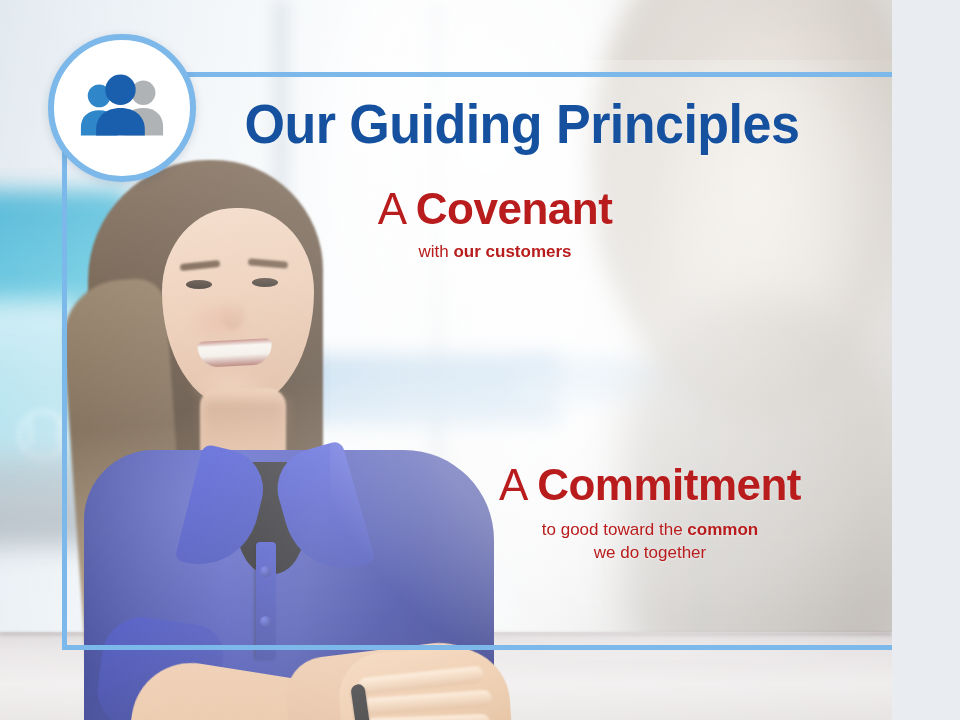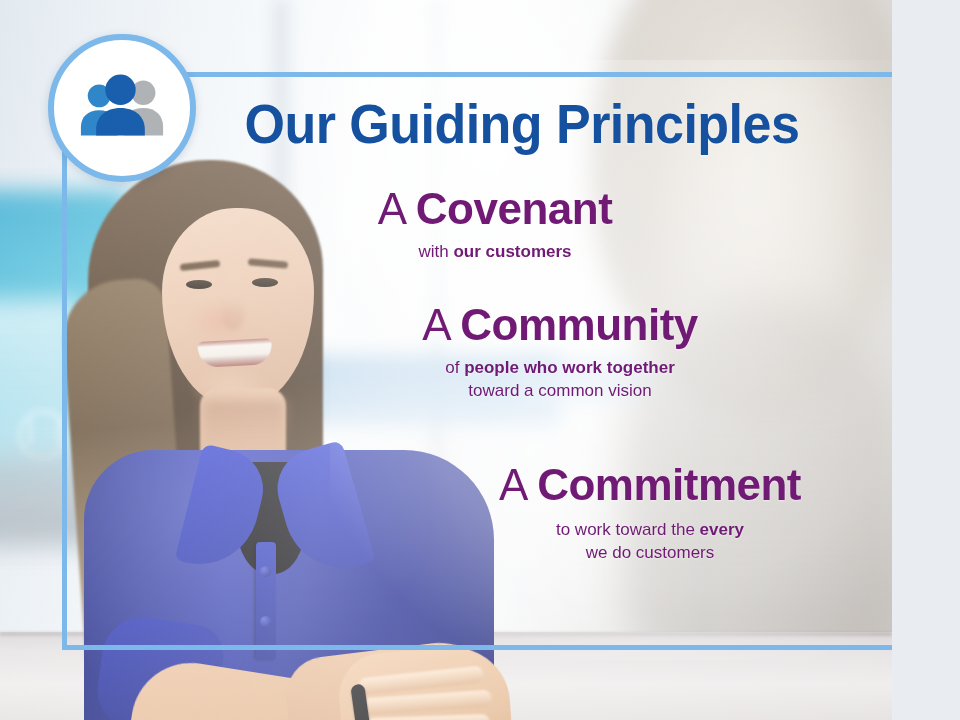--- a/index.html
+++ b/index.html
@@ -177,21 +177,21 @@
     box-shadow:0 2px 8px rgba(40,70,110,.18);}
   .icon-badge svg{width:92px;height:70px;display:block;}
 
   
   .headline{position:absolute;left:215px;top:96px;width:660px;
     font-weight:700;font-size:56px;line-height:1;letter-spacing:-.6px;
     color:#15519e;text-align:center;
     text-shadow:0 1px 2px rgba(255,255,255,.55);
     transform:scaleX(.93);transform-origin:left center;white-space:nowrap;}
 
-  .block{position:absolute;text-align:center;color:#701a75;
+  .block{position:absolute;text-align:center;color:#b91c1c;
     text-shadow:0 1px 2px rgba(255,255,255,.5);}
   .block .big{font-size:44px;line-height:1.05;font-weight:300;letter-spacing:-.5px;white-space:nowrap;}
   .block .big b{font-weight:700;}
   .block .sub{font-size:17px;line-height:1.32;font-weight:400;margin-top:9px;}
   .block .sub b{font-weight:700;}
 
   #block-covenant{left:255px;top:186px;width:480px;}
   #block-community{left:320px;top:302px;width:480px;}
   #block-commitment{left:410px;top:462px;width:480px;text-align:center;}
   #block-commitment .sub{margin-top:11px;}
@@ -295,41 +295,28 @@
     <div class="big">
       <span>A </span><b>Covenant</b>
     </div>
     <div class="sub">
       <div>
         <span>with </span><b>our customers</b>
       </div>
     </div>
   </div>
 
-  <div class="block" id="block-community">
-    <div class="big">
-      <span>A </span><b>Community</b>
-    </div>
-    <div class="sub">
-      <div>
-        <span>of </span><b>people who work together</b>
-      </div>
-      <div>
-        <span>toward a common vision</span>
-      </div>
-    </div>
-  </div>
 
   <div class="block" id="block-commitment">
     <div class="big">
       <span>A </span><b>Commitment</b>
     </div>
     <div class="sub">
       <div>
-        <span>to work toward the </span><b>every</b>
+        <span>to good toward the </span><b>common</b>
       </div>
       <div>
-        <span>we do customers</span>
+        <span>we do together</span>
       </div>
     </div>
   </div>
 
 </div>
 
 </body></html>

